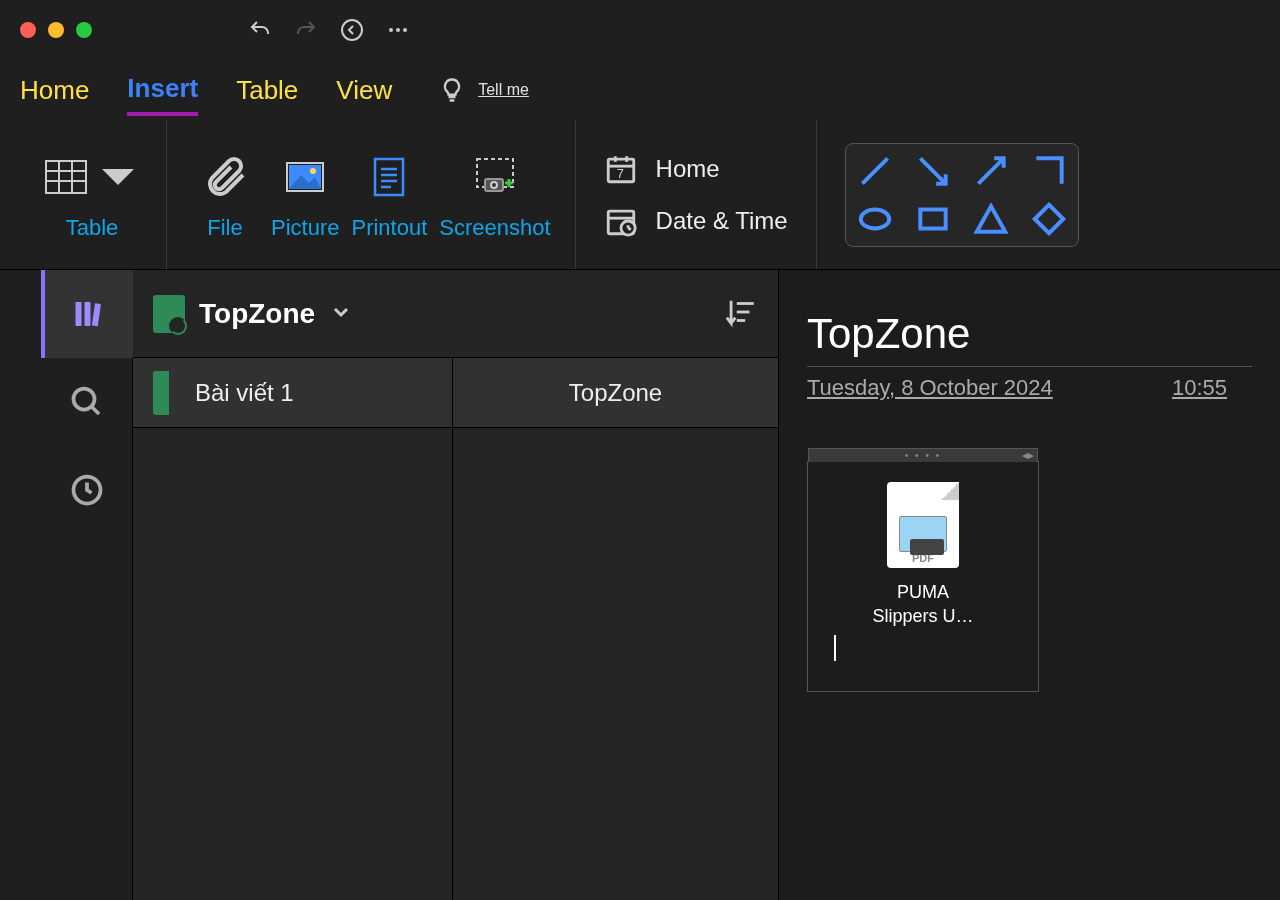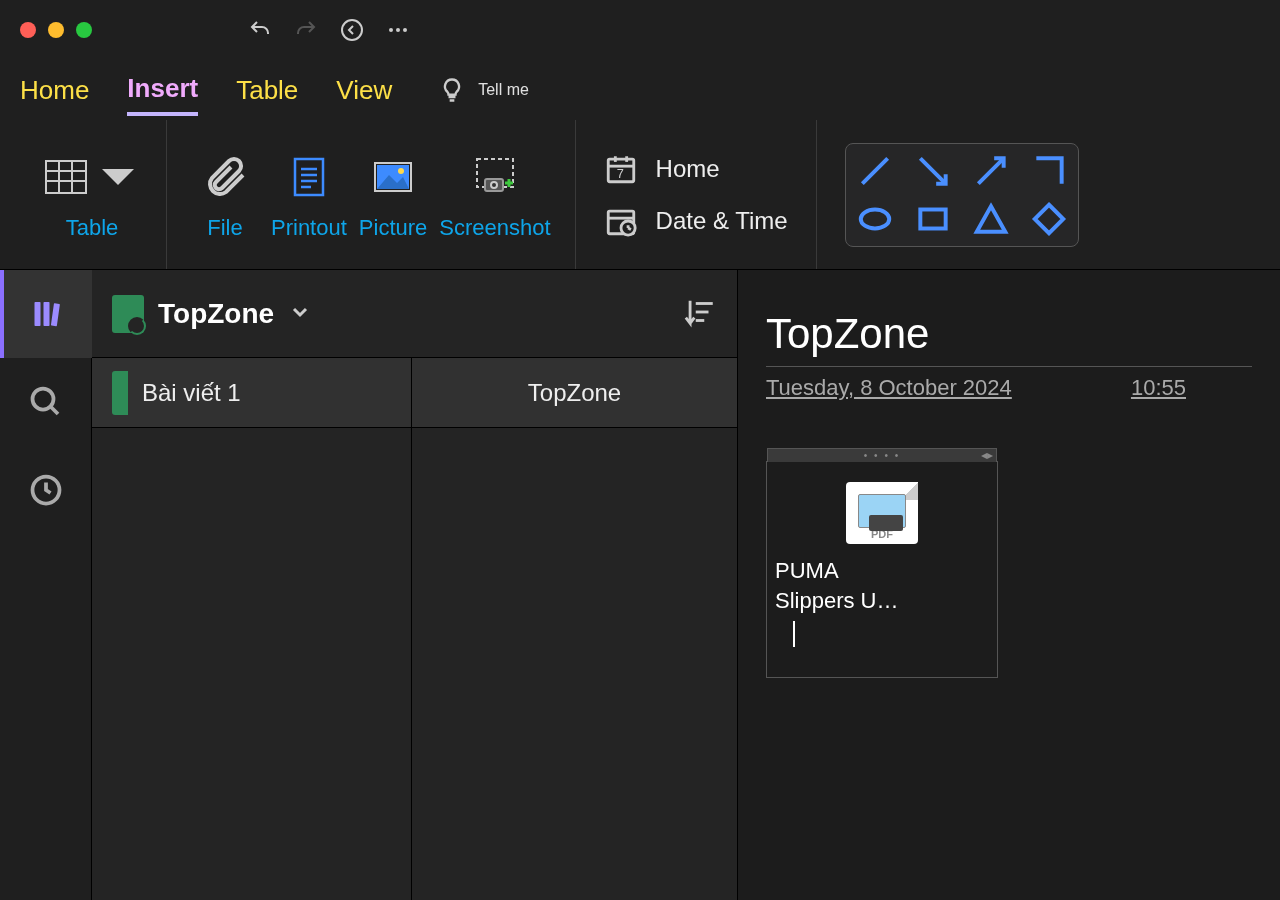--- a/index.html
+++ b/index.html
@@ -12,77 +12,77 @@
 .tl-red { background: #ff5f57; }
 .tl-yellow { background: #febc2e; }
 .tl-green { background: #28c840; }
 .titlebar-btn { width: 36px; height: 36px; display: flex; align-items: center; justify-content: center; color: #ccc; }
 .titlebar-btn.dim { color: #555; }
 .titlebar-btn svg { width: 24px; height: 24px; }
 
 
 .tabs { height: 60px; background: #1f1f1f; display: flex; align-items: center; padding: 0 20px; gap: 38px; }
 .tab { font-size: 26px; color: #fde047; cursor: pointer; padding: 8px 0; }
-.tab.active { font-weight: 700; color: #f0abfc; border-bottom: 4px solid #c4b5fd; }
-.tellme { display: flex; align-items: center; gap: 12px; margin-left: 8px; }
+.tab.active { font-weight: 700; color: #3b82f6; border-bottom: 4px solid #a21caf; }
+.tellme { display: flex; align-items: center; gap: 12px; margin-left: 8px; text-decoration: underline; }
 .tellme svg { width: 28px; height: 28px; }
 
 
 .ribbon { height: 150px; background: #1f1f1f; display: flex; align-items: center; border-bottom: 1px solid #000; padding: 0 18px; }
 .rgroup { display: flex; height: 100%; align-items: center; padding: 0 18px; border-right: 1px solid #3a3a3a; }
 .rgroup:last-child { border-right: none; }
 .rbtn { display: flex; flex-direction: column; align-items: center; justify-content: center; gap: 10px; min-width: 80px; padding: 0 6px; cursor: pointer; }
 .rbtn .icon { height: 56px; display: flex; align-items: center; justify-content: center; }
 .rbtn .lbl { font-size: 22px; color: #0ea5e9; text-align: center; white-space: nowrap; }
 .rbtn svg { width: 48px; height: 48px; }
 .date-stack { display: flex; flex-direction: column; gap: 18px; padding: 0 10px; }
 .date-item { display: flex; align-items: center; gap: 18px; font-size: 24px; color: #eee; cursor: pointer; }
 .date-item svg { width: 34px; height: 34px; }
 .shape-gallery { border: 1px solid #555; border-radius: 8px; background: rgba(80,80,90,0.15); padding: 8px 10px; display: flex; flex-direction: column; gap: 10px; margin-left: 10px; }
 .shape-row { display: flex; gap: 20px; }
 .shape-row svg { width: 38px; height: 38px; stroke: #4a8fff; fill: none; stroke-width: 2.5; }
 
 
-.main { display: flex; height: calc(900px - 60px - 60px - 150px); }
+.main { display: flex; height: calc(900px - 60px - 60px - 150px); padding-left: 41px; }
 .rail { width: 92px; background: #1f1f1f; border-right: 1px solid #000; display: flex; flex-direction: column; align-items: center; padding-top: 0; }
 .rail-item { width: 92px; height: 88px; display: flex; align-items: center; justify-content: center; cursor: pointer; }
 .rail-item.active { background: #333; border-left: 4px solid #8b6fff; }
 .rail-item svg { width: 36px; height: 36px; }
 
 .navpane { width: 646px; background: #242424; display: flex; flex-direction: column; border-right: 1px solid #000; }
 .np-header { height: 88px; display: flex; align-items: center; justify-content: space-between; padding: 0 20px; border-bottom: 1px solid #000; }
 .np-left { display: flex; align-items: center; gap: 14px; }
 .np-notebook-icon { width: 32px; height: 38px; background: #2e8b57; border-radius: 3px; position: relative; }
 .np-notebook-icon::after{ content:''; position:absolute; bottom:-2px; right:-2px; width:14px; height:14px; border:2px solid #2e8b57; border-top-color:transparent; border-left-color:transparent; border-radius:50%; background:#242424;}
 .np-title { font-size: 28px; font-weight: 700; color: #fff; }
 .np-chevron svg { width: 24px; height: 24px; }
 .np-sort svg { width: 34px; height: 34px; }
 
 .np-cols { flex: 1; display: flex; }
 .np-sections { width: 320px; border-right: 1px solid #000; }
 .np-pages { flex: 1; }
-.np-row { height: 70px; display: flex; align-items: center; padding: 0 20px; gap: 14px; background: #313131; cursor: pointer; font-size: 24px; color: #eee; border-bottom: 1px solid #000;}
+.np-row { height: 70px; display: flex; align-items: center; padding: 0 20px; gap: 26px; background: #313131; cursor: pointer; font-size: 24px; color: #eee; border-bottom: 1px solid #000;}
 .sect-tab { width: 16px; height: 44px; background: #2e8b57; border-radius: 3px 0 0 3px; }
 .np-pages .np-row { justify-content: center; padding: 0; }
 
 
 .page { flex: 1; background: #1c1c1c; padding: 40px 28px; overflow: hidden; }
 .page-title { font-size: 42px; color: #fff; margin-bottom: 8px; }
 .hr { border: none; border-bottom: 1px solid #555; margin-bottom: 8px; }
 .meta { display: flex; justify-content: space-between; color: #aaa; font-size: 22px; max-width: 420px; text-decoration: underline; }
 .attach-frame { margin-top: 60px; width: 232px; border: 1px solid #555; position: relative; padding: 20px 8px 30px; }
 .frame-handle { position: absolute; top: -14px; left: 0; right: 0; height: 14px; background: #3a3a3a; border: 1px solid #555; border-bottom: none; display:flex; align-items:center; justify-content:center; gap:2px;}
 .frame-handle::before{content:'• • • •'; color:#888; font-size:10px; letter-spacing:2px;}
 .frame-arrows { position:absolute; top:-14px; right:4px; height:14px; display:flex; align-items:center; gap:2px; color:#888; font-size:12px;}
-.pdf-icon { width: 72px; height: 62px; background: #fff; border-radius: 4px; margin: 0 auto 12px; position: relative; display:flex; flex-direction:column; align-items:center; justify-content:flex-end; padding-bottom:4px;}
+.pdf-icon { width: 72px; height: 86px; background: #fff; border-radius: 4px; margin: 0 auto 12px; position: relative; display:flex; flex-direction:column; align-items:center; justify-content:flex-end; padding-bottom:4px;}
 .pdf-icon::before { content:''; position:absolute; top:0; right:0; width:18px; height:18px; background: linear-gradient(135deg, #fff 50%, #ccc 50%); }
 .pdf-pic{ width:48px; height:36px; margin-top:12px; background: linear-gradient(#9bd4f5,#9bd4f5); border:1px solid #888; border-radius:2px; position:relative;}
 .pdf-pic::after{content:''; position:absolute; bottom:-4px; left:10px; width:34px; height:16px; background:#444; border-radius:2px;}
 .pdf-label { font-size: 11px; color: #888; font-weight: bold; }
-.attach-name { font-size: 22px; color: #fff; line-height: 1.35; }
+.attach-name { text-align: center; font-size: 18px; color: #fff; line-height: 1.35; }
 .cursor { width: 2px; height: 26px; background: #fff; margin-top: 6px; margin-left: 18px; }
 </style>
 </head>
 <body>
 
 <div class="titlebar">
   <div class="traffic-lights">
     <span class="tl-red"></span>
     <span class="tl-yellow"></span>
     <span class="tl-green"></span>
@@ -149,40 +149,40 @@
     <div class="rbtn">
       <div class="icon">
           <svg viewBox="0 0 24 24" fill="none" stroke="#ccc" stroke-width="2">
             <path d="M21 11l-8.5 8.5a5 5 0 01-7-7L14 4a3.5 3.5 0 015 5l-8.5 8.5a2 2 0 01-3-3L15 7"></path>
           </svg>
         </div>
       <div class="lbl">File</div>
     </div>
     <div class="rbtn">
       <div class="icon">
+          <svg viewBox="0 0 48 48">
+            <rect x="6" y="10" width="36" height="28" fill="none" stroke="#ccc" stroke-width="2"></rect>
+            <rect x="8" y="12" width="32" height="24" fill="#3d8bff"></rect>
+            <circle cx="32" cy="18" r="3" fill="#ffd94a"></circle>
+            <path d="M8 36 L20 22 L28 30 L34 24 L40 36 Z" fill="#2a6fc9"></path>
+          </svg>
+        </div>
+      <div class="lbl">Picture</div>
+    </div>
+    <div class="rbtn">
+      <div class="icon">
           <svg viewBox="0 0 48 48" fill="none" stroke="#3d8bff" stroke-width="2.5">
             <rect x="10" y="6" width="28" height="36"></rect>
             <line x1="16" y1="16" x2="32" y2="16"></line>
             <line x1="16" y1="22" x2="32" y2="22"></line>
             <line x1="16" y1="28" x2="32" y2="28"></line>
             <line x1="16" y1="34" x2="26" y2="34"></line>
           </svg>
         </div>
       <div class="lbl">Printout</div>
-    </div>
-    <div class="rbtn">
-      <div class="icon">
-          <svg viewBox="0 0 48 48">
-            <rect x="6" y="10" width="36" height="28" fill="none" stroke="#ccc" stroke-width="2"></rect>
-            <rect x="8" y="12" width="32" height="24" fill="#3d8bff"></rect>
-            <circle cx="32" cy="18" r="3" fill="#ffd94a"></circle>
-            <path d="M8 36 L20 22 L28 30 L34 24 L40 36 Z" fill="#2a6fc9"></path>
-          </svg>
-        </div>
-      <div class="lbl">Picture</div>
     </div>
     <div class="rbtn">
       <div class="icon">
           <svg viewBox="0 0 48 48" fill="none" stroke="#ccc" stroke-width="2" stroke-dasharray="4 3">
             <rect x="6" y="6" width="36" height="28"></rect>
             <g stroke-dasharray="0">
               <rect x="14" y="26" width="18" height="12" rx="2" fill="#555" stroke="#999"></rect>
               <circle cx="23" cy="32" r="3" fill="#333"></circle>
               <line x1="34" y1="30" x2="42" y2="30" stroke="#3ec93e" stroke-width="3"></line>
               <line x1="38" y1="26" x2="38" y2="34" stroke="#3ec93e" stroke-width="3"></line>

